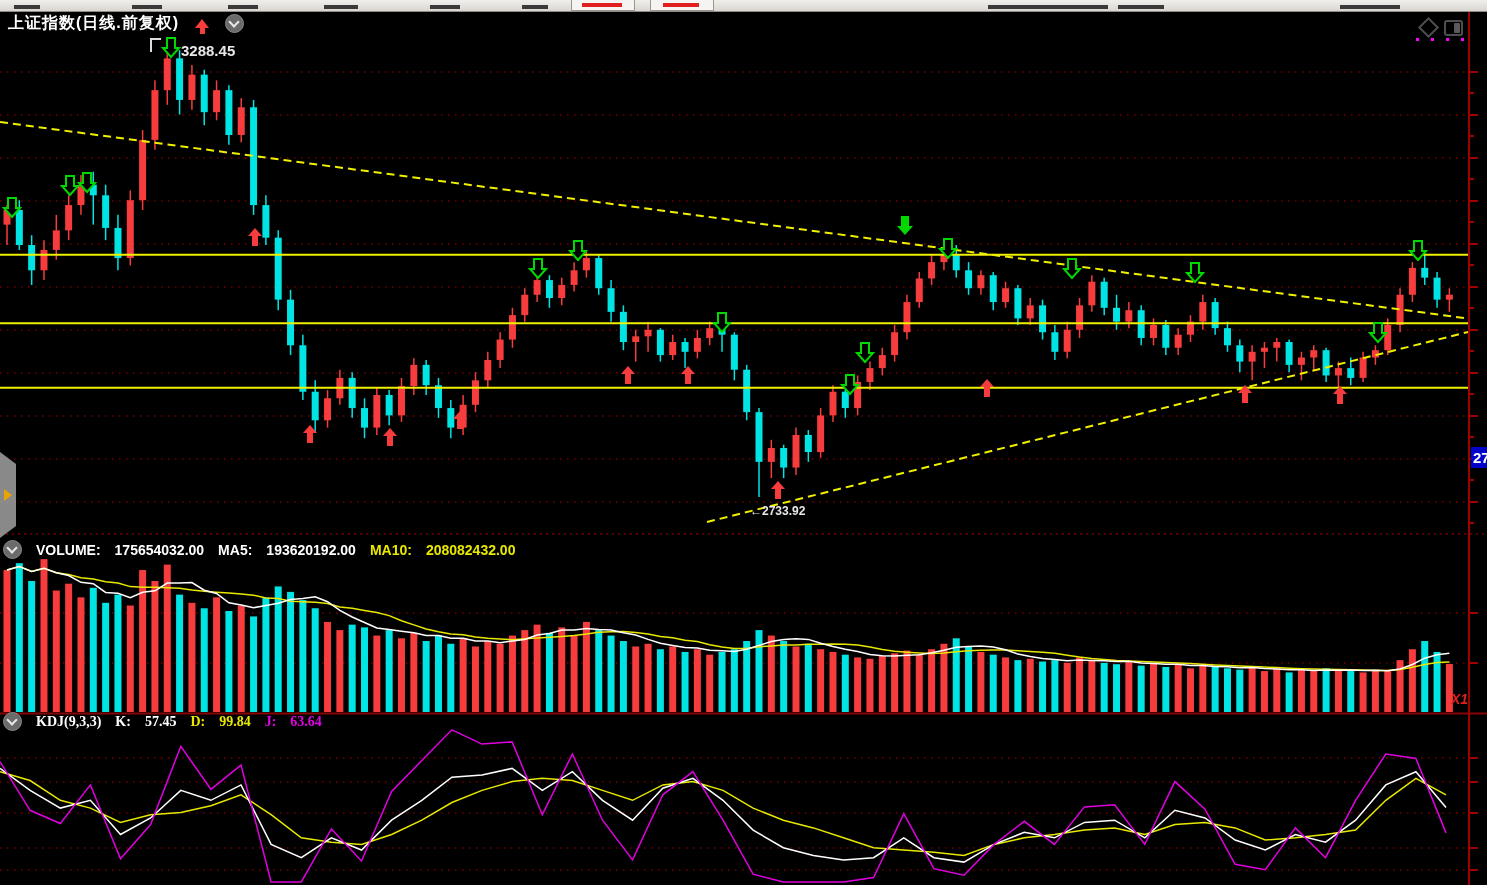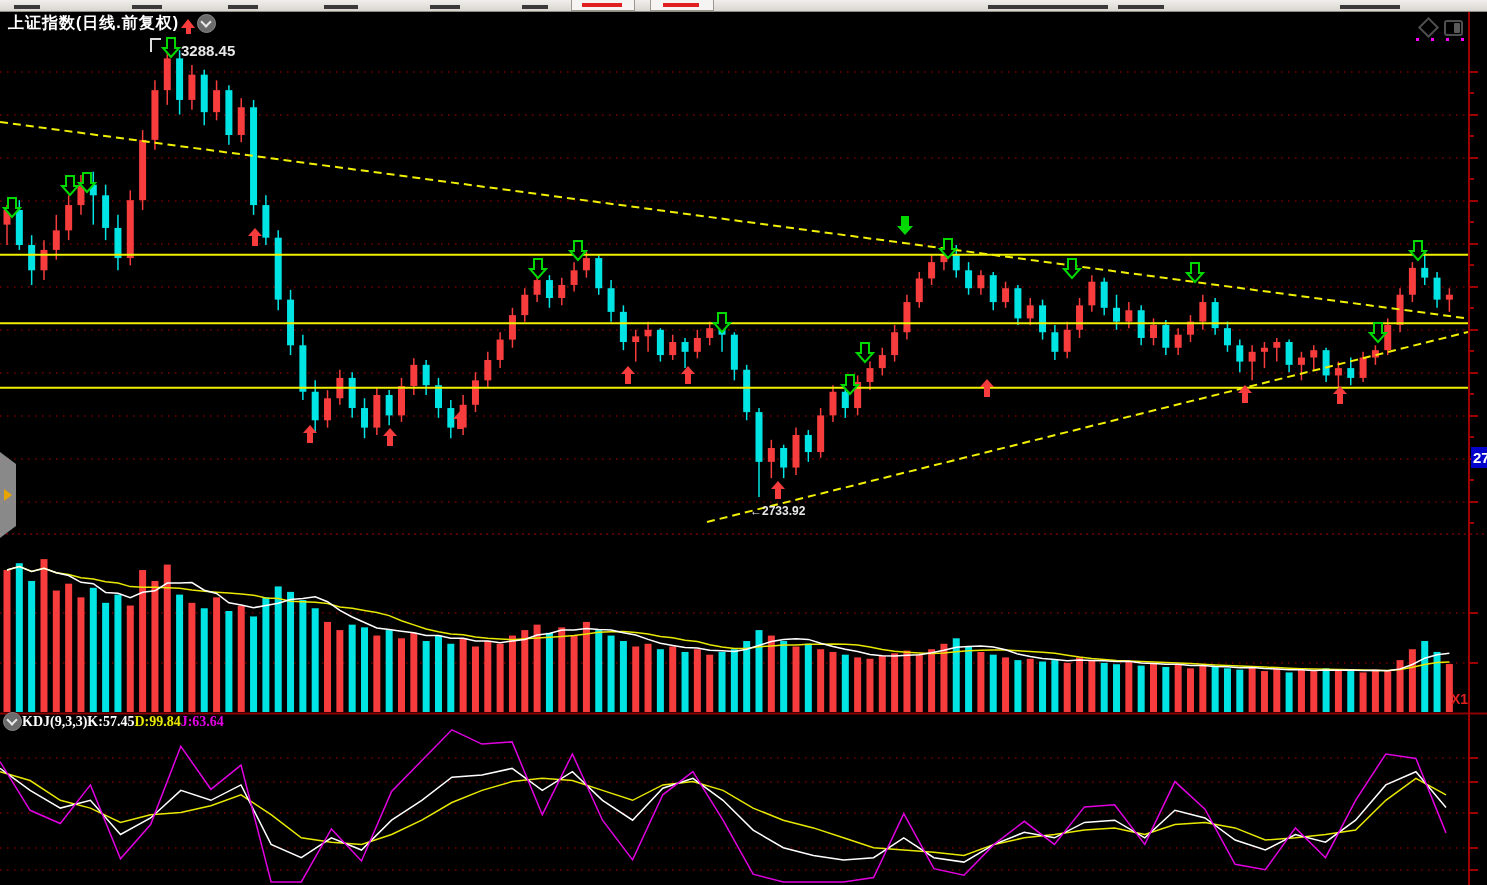--- a/index.html
+++ b/index.html
@@ -7,37 +7,37 @@
   #stage{position:relative;width:1487px;height:885px;background:#000;}
   #chart-svg{position:absolute;left:0;top:0;z-index:1;}
   .ovl{position:absolute;z-index:3;}
   
   #toolbar{position:absolute;left:0;top:0;width:1487px;height:11px;z-index:4;
     background:linear-gradient(#f1efec,#d9d6d0);border-bottom:1px solid #8f8c85;}
   .tb-frag{position:absolute;top:5px;height:4px;background:#3a3a3a;}
   .tb-btn{position:absolute;top:0;height:10px;background:#f5f4f2;border:1px solid #9a978f;border-top:none;}
   .tb-red{position:absolute;top:3px;height:4px;background:#e02020;}
   
-  .pane-hdr{display:flex;align-items:center;gap:0;font-size:14px;font-weight:bold;color:#fff;}
+  .pane-hdr{display:flex;align-items:center;gap:14px;font-size:14px;font-weight:bold;color:#fff;}
   .circle-chev{width:17px;height:17px;border-radius:50%;background:#6b6b6b;border:1px solid #8a8a8a;
     position:relative;flex:0 0 auto;}
   .circle-chev i{position:absolute;left:4px;top:3px;width:6px;height:6px;
     border-right:2px solid #e8e8e8;border-bottom:2px solid #e8e8e8;transform:rotate(45deg);}
   .t-white{color:#ffffff;} .t-yellow{color:#e8e800;} .t-magenta{color:#e400e4;}
   #main-title{left:8px;top:13px;}
   #main-title .ttl{font-size:16px;font-weight:bold;color:#fff;letter-spacing:1px;}
   .arrow-up-red{width:0;height:0;border-left:7px solid transparent;border-right:7px solid transparent;
     border-bottom:9px solid #f63c3c;position:relative;margin:0 2px;}
   .arrow-up-red:after{content:"";position:absolute;left:-2.5px;top:9px;width:5px;height:6px;background:#f63c3c;}
   #high-label{left:181px;top:42px;font-size:15px;font-weight:bold;color:#e8e8e8;}
   #high-pointer{left:150px;top:38px;width:9px;height:12px;border-left:2px solid #ddd;border-top:2px solid #ddd;}
   #low-label{left:750px;top:504px;font-size:12px;font-weight:bold;color:#e8e8e8;}
   #price-badge{left:1471px;top:447px;width:16px;height:21px;background:#0202cc;color:#fff;
     font-size:15px;font-weight:bold;line-height:21px;padding-left:2px;}
-  #x1-label{left:1451px;top:691px;color:#e02020;font-size:14px;font-weight:bold;}
+  #x1-label{left:1451px;top:691px;color:#e02020;font-size:14px;font-weight:bold;font-style:italic;}
   
   #diamond-icon{left:1421px;top:20px;width:11px;height:11px;border:2px solid #4f4f4f;transform:rotate(45deg);}
   #panel-icon{left:1444px;top:20px;width:15px;height:12px;border:2px solid #4f4f4f;border-radius:3px;position:absolute;}
   #panel-icon i{position:absolute;right:1px;top:1px;width:6px;height:10px;background:#5a5a5a;border-radius:1px;}
   .mag-dot{position:absolute;top:38px;width:3px;height:3px;background:#ff00ff;}
   
   #left-handle{left:0;top:452px;width:16px;height:86px;background:rgba(175,175,175,.78);
     clip-path:polygon(0 0,100% 12px,100% calc(100% - 12px),0 100%);}
   #left-handle i{position:absolute;left:4px;top:37px;width:0;height:0;
     border-top:6px solid transparent;border-bottom:6px solid transparent;border-left:8px solid #e8a400;}
@@ -548,20 +548,31 @@
     </div>
   <div class="mag-dot ovl" style="left:1416px"></div>
   <div class="mag-dot ovl" style="left:1431px"></div>
   <div class="mag-dot ovl" style="left:1446px"></div>
   <div class="mag-dot ovl" style="left:1461px"></div>
 
   <div id="left-handle" class="ovl">
       <i></i>
     </div>
 
+  <div id="vol-header" class="ovl pane-hdr">
+    <span class="circle-chev">
+        <i></i>
+      </span>
+    <span class="t-white">VOLUME:</span>
+    <span class="t-white">175654032.00</span>
+    <span class="t-white">MA5:</span>
+    <span class="t-white">193620192.00</span>
+    <span class="t-yellow">MA10:</span>
+    <span class="t-yellow">208082432.00</span>
+  </div>
   <div id="x1-label" class="ovl">X1</div>
 
   <div id="kdj-header" class="ovl pane-hdr">
     <span class="circle-chev">
         <i></i>
       </span>
     <span class="t-white">KDJ(9,3,3)</span>
     <span class="t-white">K:</span>
     <span class="t-white">57.45</span>
     <span class="t-yellow">D:</span>

